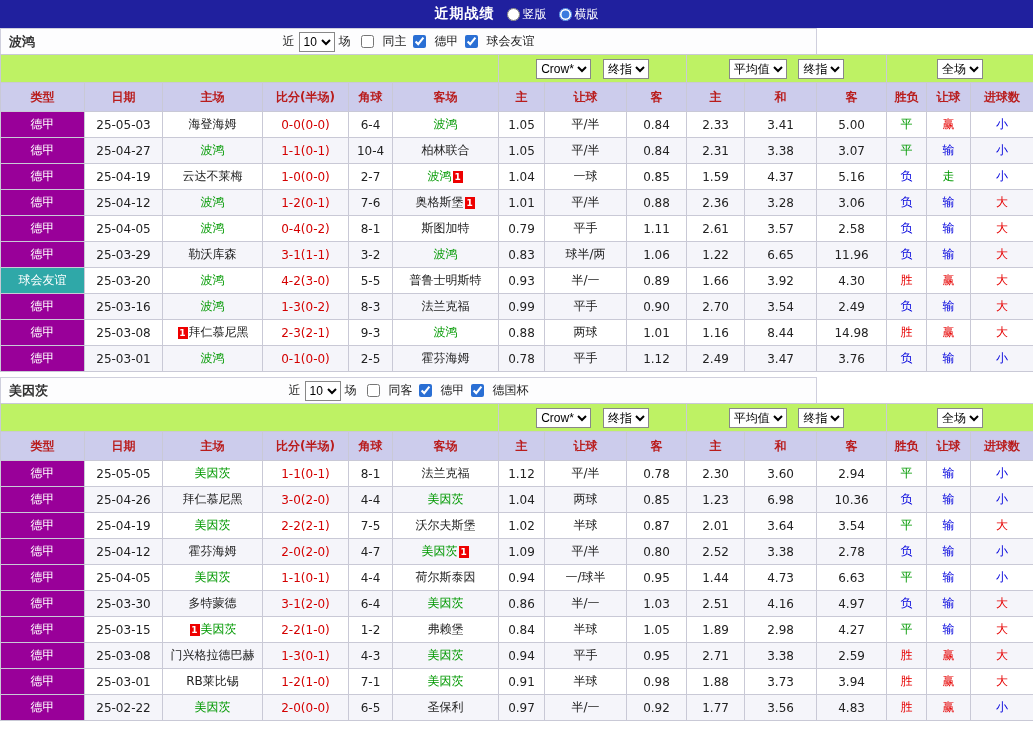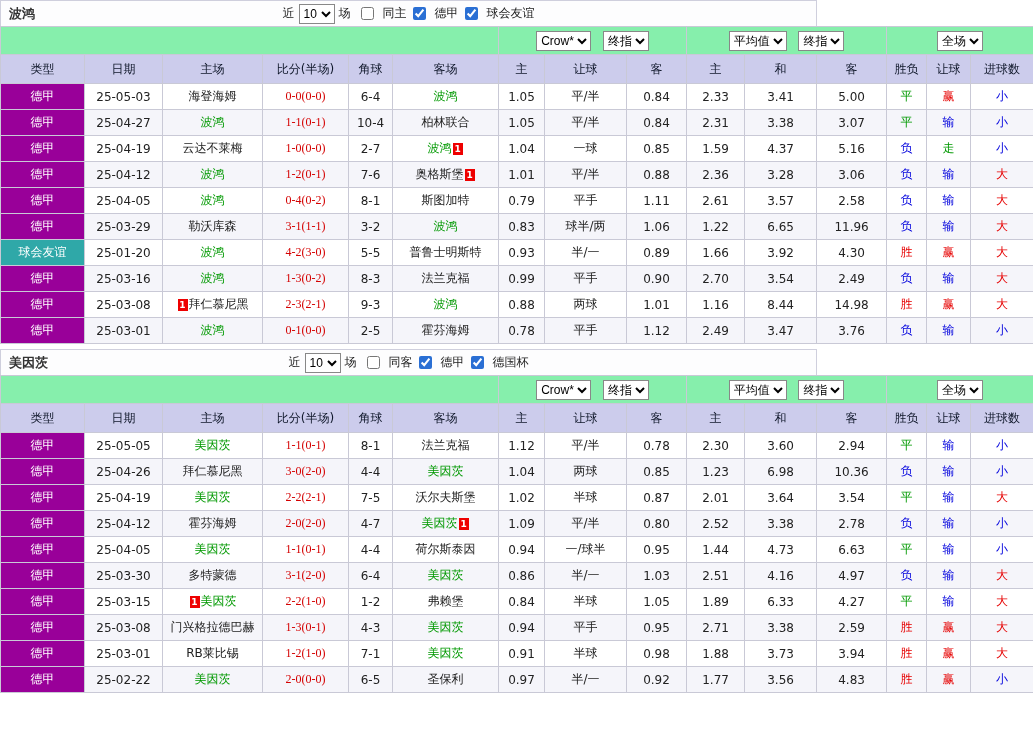--- a/index.html
+++ b/index.html
@@ -34,46 +34,59 @@
   .filters .count-select{height:20px;font-size:12px;border:1px solid #888;background:#fff;}
   .checks{display:flex;align-items:center;}
   .checks label{display:flex;align-items:center;margin-left:6px;gap:9px;cursor:pointer;}
   .checks input{margin:0;width:13px;height:13px;accent-color:#2a6fd4;}
 
   .stats-table{border-collapse:collapse;table-layout:fixed;width:1033px;}
   .stats-table td,.stats-table th{
     border:1px solid #c9c9d6;text-align:center;height:25px;
     padding:0 2px;overflow:hidden;white-space:nowrap;
   }
-  .dropdown-row td{height:27px;background:#86efac;}
+  .dropdown-row td{height:27px;background:#bef264;}
   .dd{height:20px;font-size:12px;margin:0 4px;border:1px solid #888;background:#fff;}
-  .header-row th{background:var(--header-bg,#ccccec);font-weight:normal;color:#0f172a;height:28px;}
+  .header-row th{background:var(--header-bg,#ccccec);font-weight:bold;color:#b91c1c;height:28px;}
   tbody tr:nth-child(even){background:#f5f5fa;}
   td.type-cell{color:#fff;}
   .team-green{color:var(--green,#009900);}
-  .score{color:var(--score-red,#d40000);font-family:Liberation Serif, serif;}
+  .score{color:var(--score-red,#d40000);}
   .card{
     display:inline-block;background:#ee0000;color:#fff;
     font-size:9px;font-weight:bold;line-height:12px;width:10px;height:12px;
     text-align:center;vertical-align:middle;margin:0 1px;
   }
   .c-red{color:var(--red,#e60000);}
   .c-blue{color:var(--blue,#0000dd);}
   .c-green{color:var(--green,#009900);}
   .summary{
     height:23px;border:1px solid #cfcfdd;border-top:none;
     display:flex;align-items:center;justify-content:center;background:#fff;
   }
   .summary .seg-red{color:var(--red,#e60000);}
   .summary span{white-space:pre;}
 </style>
 </head>
 <body>
 
 <div class="page">
+  <div class="titlebar">
+    <span class="title">近期战绩</span>
+    <span class="radios">
+        <label>
+          <input type="radio" name="layout" style="">
+          <span>竖版</span>
+        </label>
+        <label>
+          <input type="radio" name="layout" checked="" style="">
+          <span>横版</span>
+        </label>
+      </span>
+  </div>
   <div id="sections">
   <section class="team-section">
     <div class="section-top">
       <span class="team-name">波鸿</span>
       <span class="filters">
         <span class="flabel">近</span>
         <select class="count-select"><option>10</option></select>
         <span class="flabel">场</span>
         <span class="checks">
               <label class="check">
@@ -240,21 +253,21 @@
               <td class="odds">1.06</td>
               <td class="odds">1.22</td>
               <td class="odds">6.65</td>
               <td class="odds">11.96</td>
               <td class="c-blue">负</td>
               <td class="c-blue">输</td>
               <td class="c-red">大</td>
             </tr>
             <tr class="data-row">
               <td class="type-cell" style="background: rgb(47, 168, 168);">球会友谊</td>
-              <td class="date-cell">25-01-20</td>
+              <td class="date-cell">25-03-20</td>
               <td class="team-cell"><span class="team-green">波鸿</span></td>
               <td class="score">4-2(3-0)</td>
               <td class="corner">5-5</td>
               <td class="team-cell"><span>普鲁士明斯特</span></td>
               <td class="odds">0.93</td>
               <td class="odds">半/一</td>
               <td class="odds">0.89</td>
               <td class="odds">1.66</td>
               <td class="odds">3.92</td>
               <td class="odds">4.30</td>
@@ -498,21 +511,21 @@
               <td class="type-cell" style="background: rgb(153, 0, 153);">德甲</td>
               <td class="date-cell">25-03-15</td>
               <td class="team-cell"><span class="card">1</span><span class="team-green">美因茨</span></td>
               <td class="score">2-2(1-0)</td>
               <td class="corner">1-2</td>
               <td class="team-cell"><span>弗赖堡</span></td>
               <td class="odds">0.84</td>
               <td class="odds">半球</td>
               <td class="odds">1.05</td>
               <td class="odds">1.89</td>
-              <td class="odds">6.33</td>
+              <td class="odds">2.98</td>
               <td class="odds">4.27</td>
               <td class="c-green">平</td>
               <td class="c-blue">输</td>
               <td class="c-red">大</td>
             </tr>
             <tr class="data-row">
               <td class="type-cell" style="background: rgb(153, 0, 153);">德甲</td>
               <td class="date-cell">25-03-08</td>
               <td class="team-cell"><span>门兴格拉德巴赫</span></td>
               <td class="score">1-3(0-1)</td>

